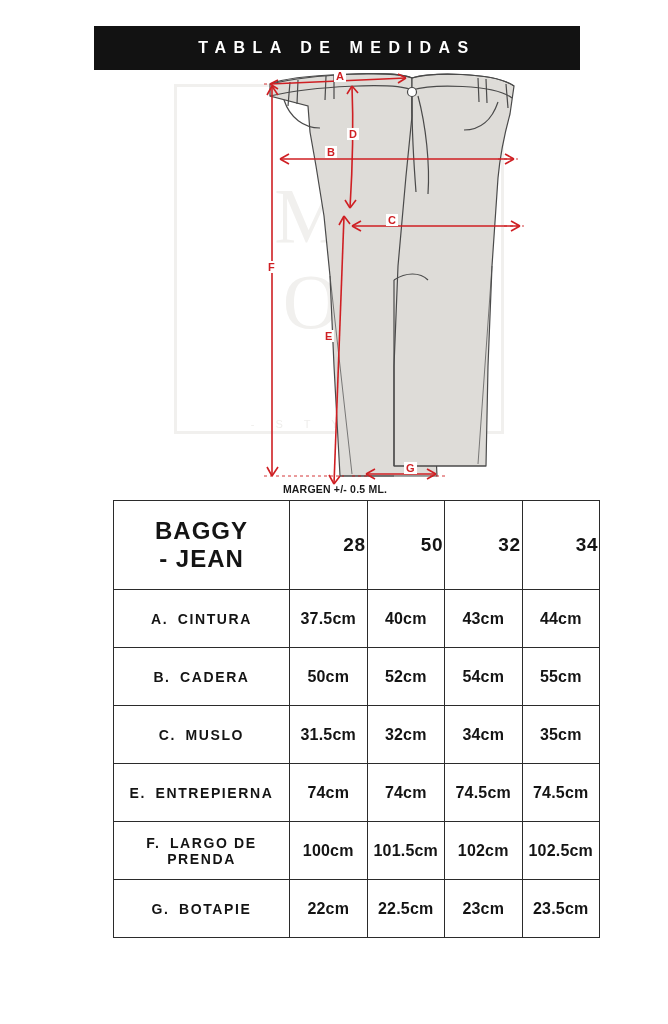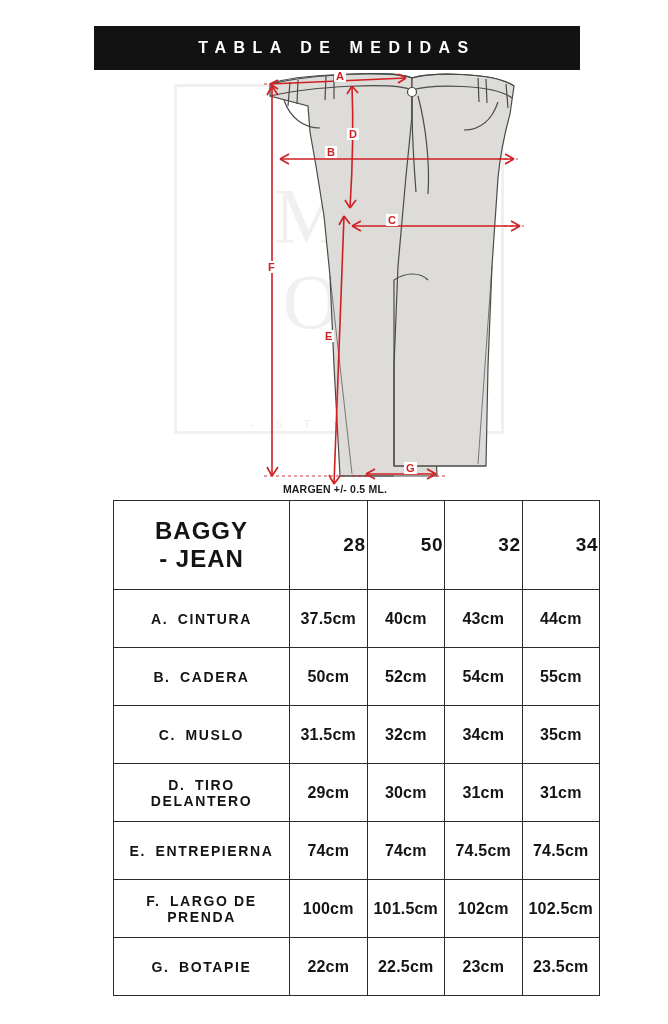--- a/index.html
+++ b/index.html
@@ -341,30 +341,20 @@
             <span class="lbl-letter">C.</span>
             <span>MUSLO</span>
           </td>
           <td class="value">31.5cm</td>
           <td class="value">32cm</td>
           <td class="value">34cm</td>
           <td class="value">35cm</td>
         </tr>
         <tr>
           <td class="row-label">
-            <span class="lbl-letter">D.</span>
-            <span>TIRO DELANTERO</span>
-          </td>
-          <td class="value">29cm</td>
-          <td class="value">30cm</td>
-          <td class="value">31cm</td>
-          <td class="value">31cm</td>
-        </tr>
-        <tr>
-          <td class="row-label">
             <span class="lbl-letter">E.</span>
             <span>ENTREPIERNA</span>
           </td>
           <td class="value">74cm</td>
           <td class="value">74cm</td>
           <td class="value">74.5cm</td>
           <td class="value">74.5cm</td>
         </tr>
         <tr>
           <td class="row-label">

